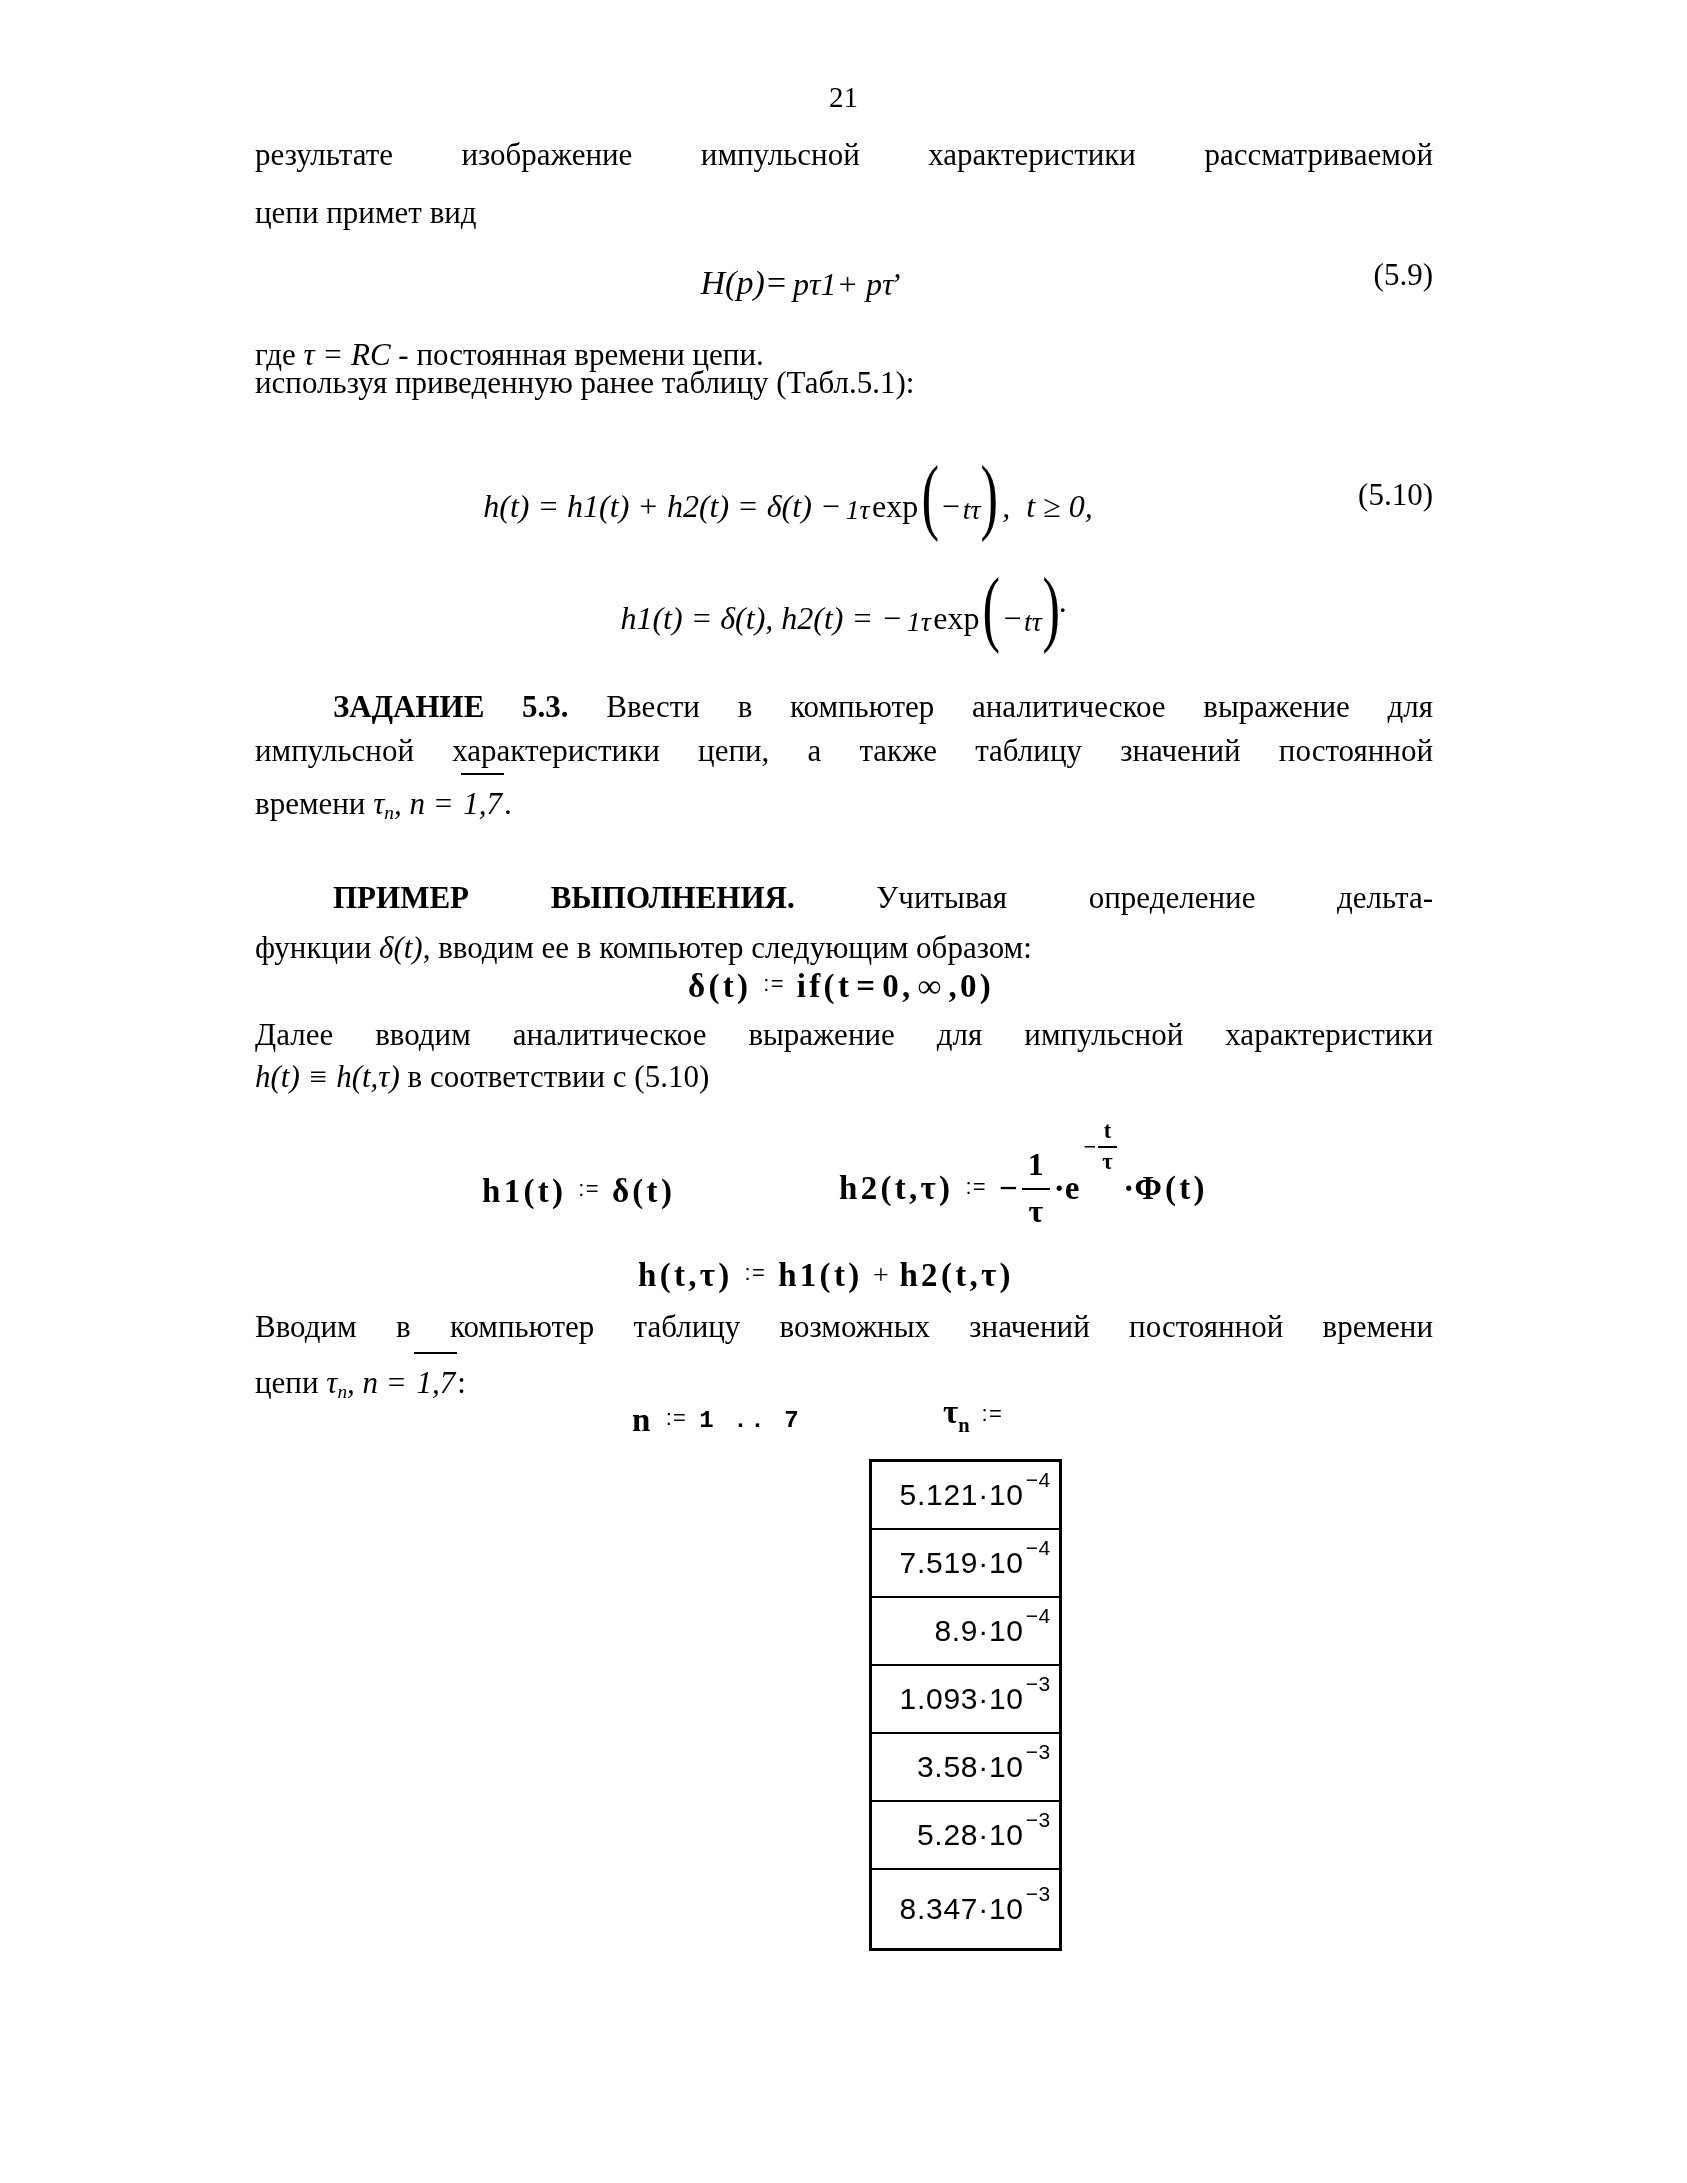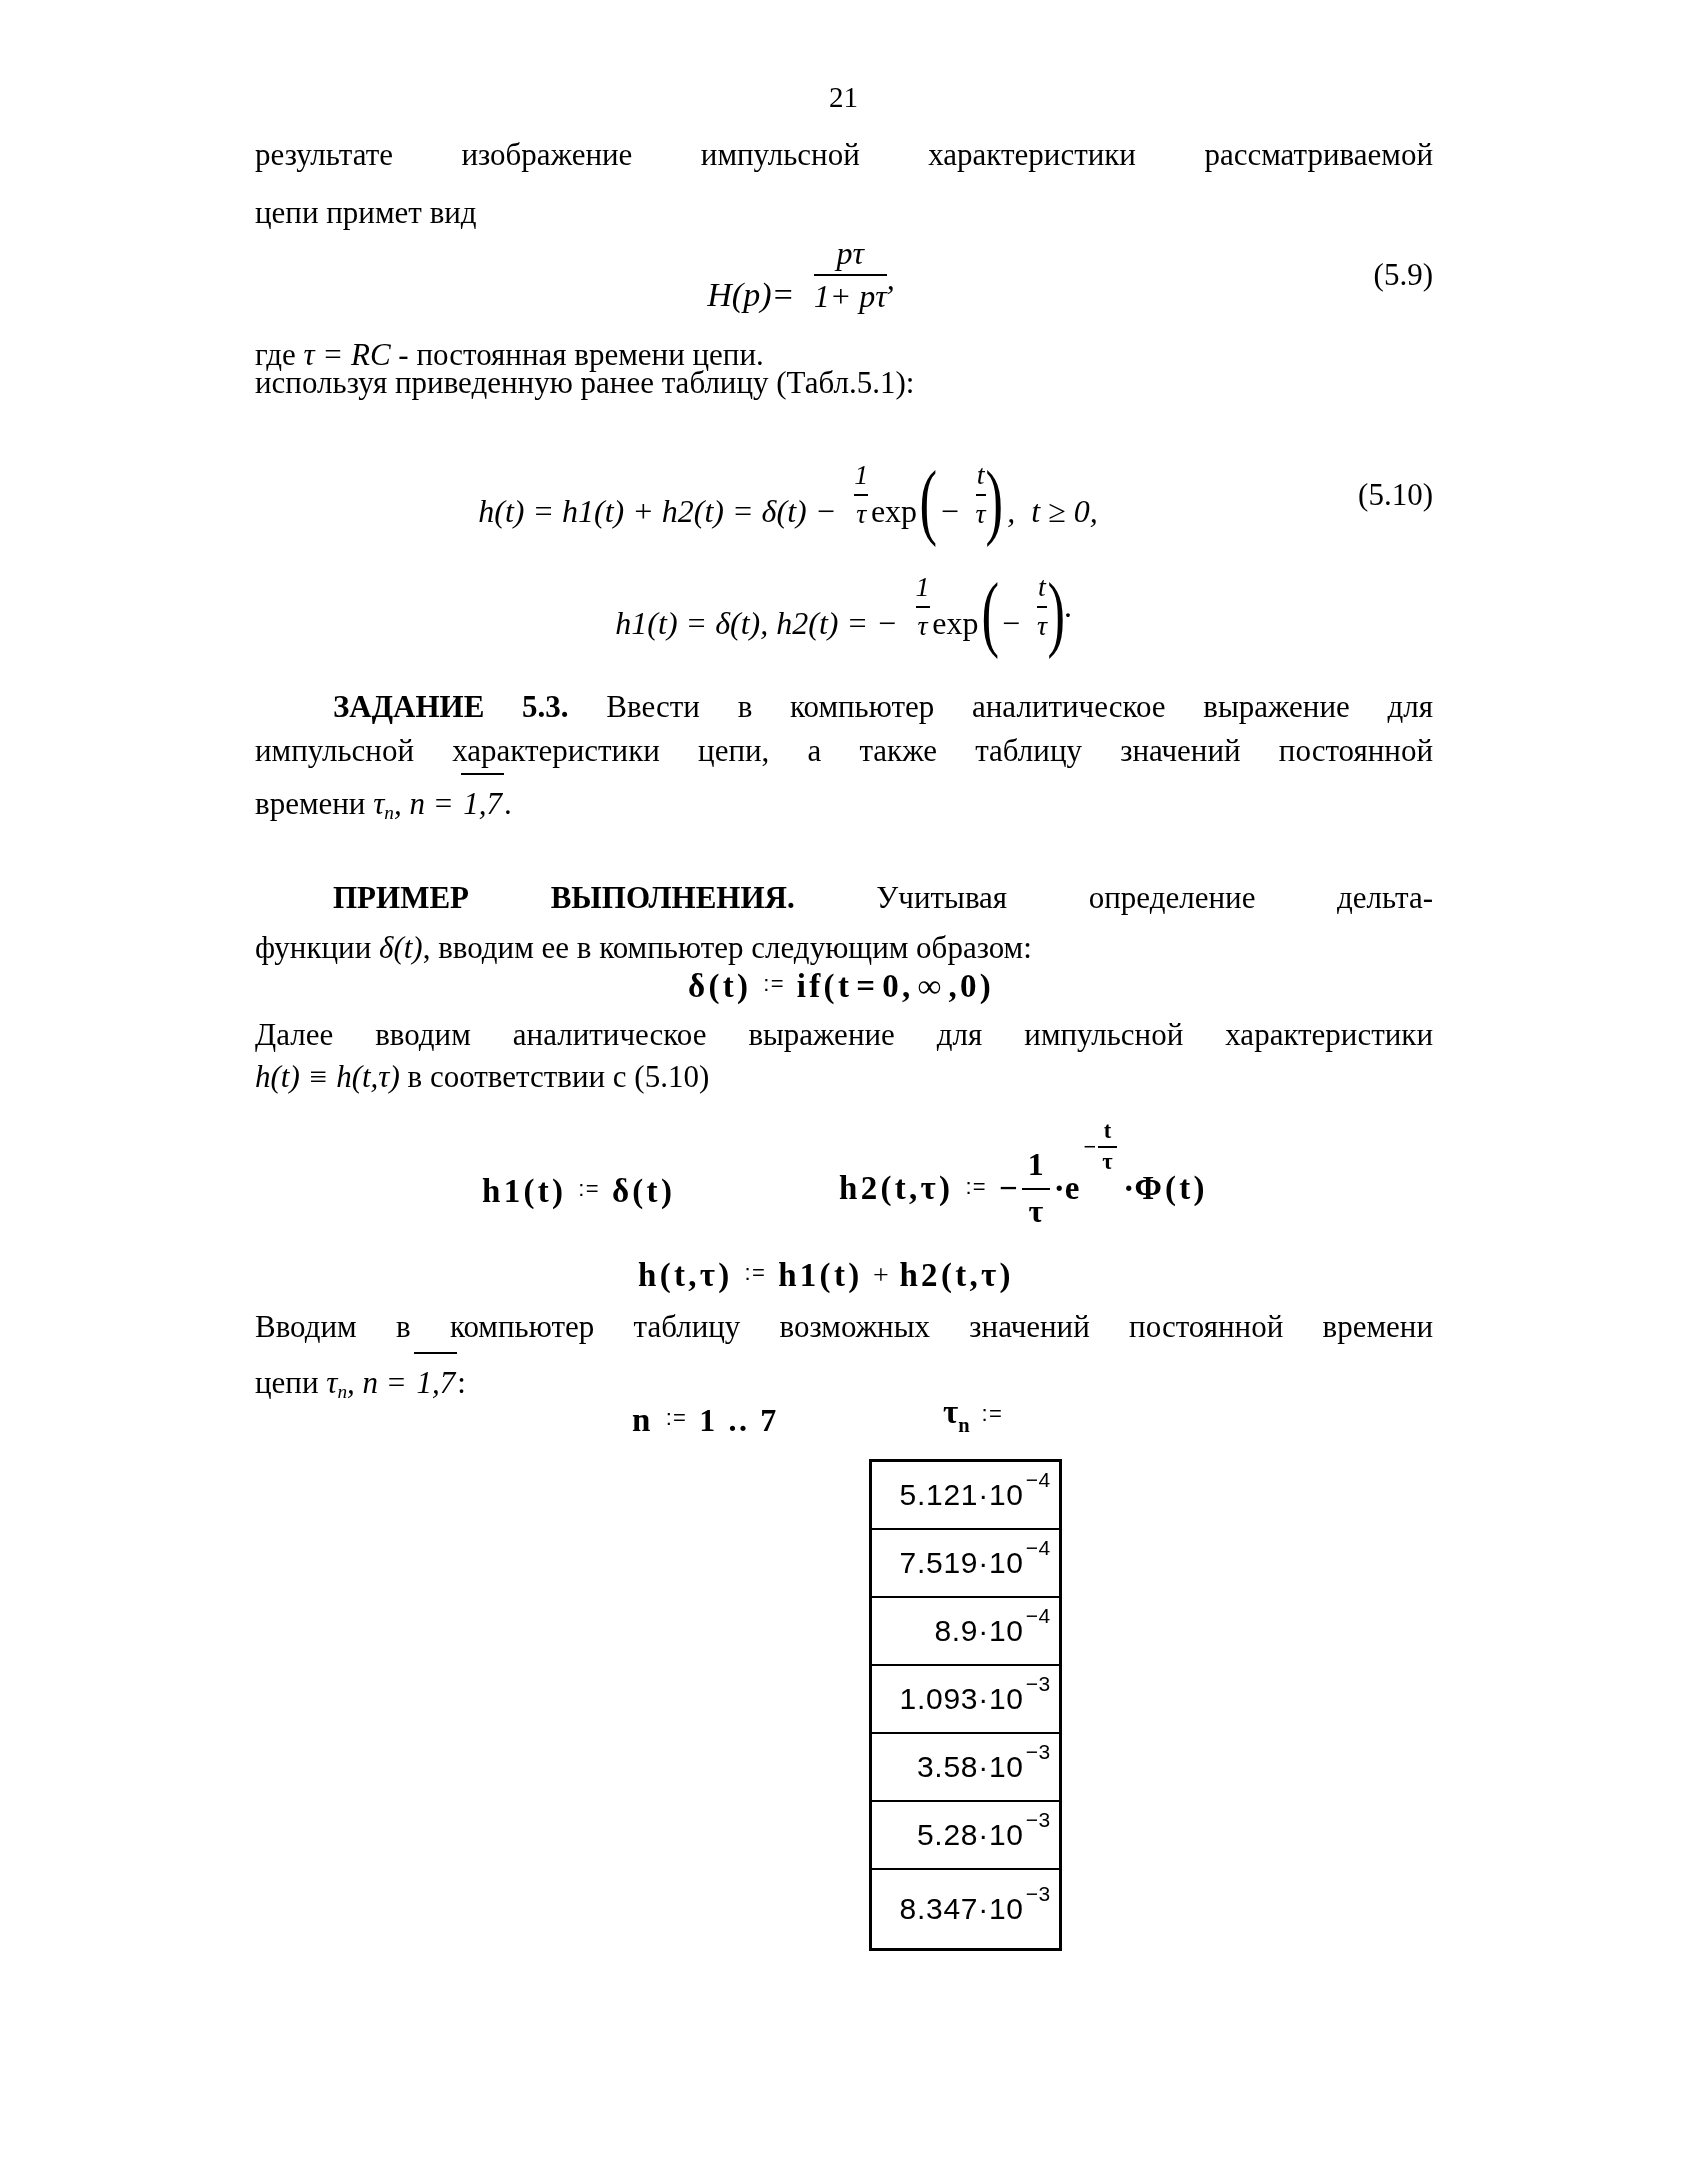--- a/index.html
+++ b/index.html
@@ -14,41 +14,41 @@
   .mi{font-style:italic;}
   .ovl{display:inline-block;border-top:2.6px solid #000;padding:12px 2px;line-height:1.08;}
   .tsub{font-size:0.62em;vertical-align:-0.28em;}
 
   
   .eqline{position:absolute;left:255px;width:1178px;display:flex;align-items:center;
           justify-content:center;font-size:32px;}
   .eqbody{display:inline-flex;align-items:flex-end;}
   .eqnum{position:absolute;right:0;top:50%;transform:translateY(-50%);
          font-size:31px;font-style:normal;}
-  .frac{display:inline-flex;flex-direction:column;align-items:center;line-height:1.08;margin-left:14px;}
+  .frac{display:inline-flex;flex-direction:row;align-items:center;line-height:1.08;}
   .frac .bar{align-self:stretch;border-top:2.6px solid #000;margin:3.3px 0;height:0;}
   .sfrac{font-size:28px;}
   .bp{font-size:85px;line-height:60px;display:inline-block;transform:scaleX(.62);
       margin:0 -5.3px;font-style:normal;font-weight:400;}
   .lowdot{align-self:flex-end;margin-bottom:17px;}
 
   
   .mc{font-family:"Liberation Serif", serif;font-weight:bold;letter-spacing:3.3px;
       font-size:33px;}
   .mop{font-family:"Liberation Sans", sans-serif;font-weight:400;font-size:22px;
        letter-spacing:1.3px;margin:0 12px;position:relative;top:-2px;}
   .mcrow{display:flex;align-items:center;}
   .mcfrac{display:inline-flex;flex-direction:column;align-items:center;line-height:1.12;
           font-size:32px;margin:0 4px;}
   .mcfrac .bar{align-self:stretch;border-top:2.6px solid #000;margin:4.6px 0;height:0;min-width:28px;}
   .mcexp{display:inline-flex;align-items:center;transform:translateY(-42px);
          font-size:22.5px;margin-left:4px;letter-spacing:0;}
   .mcexp .bar{border-top:2px solid #000;margin:2.6px 0;height:0;min-width:18.5px;align-self:stretch;}
   .mcexp .col{display:inline-flex;flex-direction:column;align-items:center;line-height:1.05;}
-  .mcnum{font-family:Liberation Serif, serif;font-weight:bold;font-size:32px;
+  .mcnum{font-family:Liberation Mono, monospace;font-weight:bold;font-size:24px;
          letter-spacing:2.6px;}
 
   
   .mtable{position:absolute;left:869px;top:1459px;width:193px;border:3.3px solid #000;
           box-sizing:border-box;background:#fff;}
   .mrow{height:66px;border-bottom:2.6px solid #000;display:flex;align-items:center;
         justify-content:flex-end;padding-right:8px;
         font-family:"Liberation Sans", sans-serif;font-size:30px;letter-spacing:0.7px;}
   .mrow:last-child{border-bottom:none;height:78px;}
   .mrow sup{font-size:21px;display:inline-block;transform:translateY(-14.6px);margin-left:2px;}

